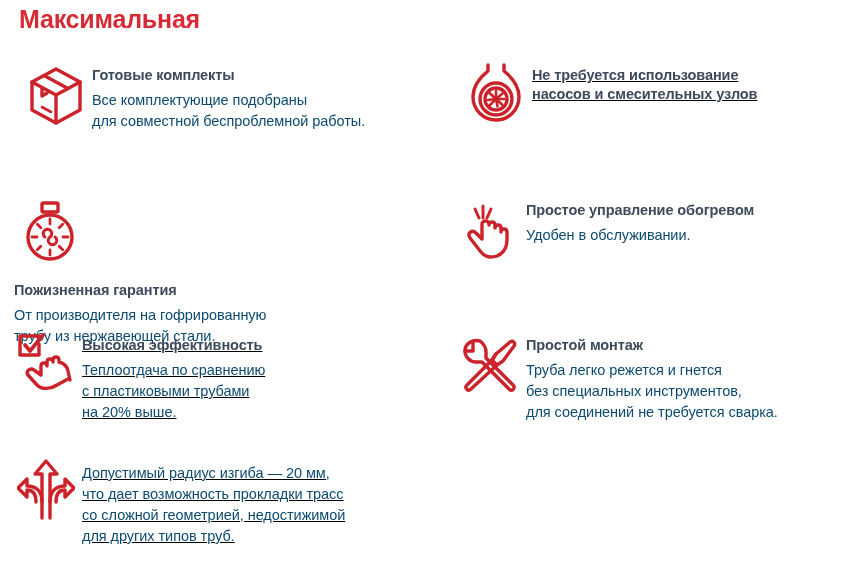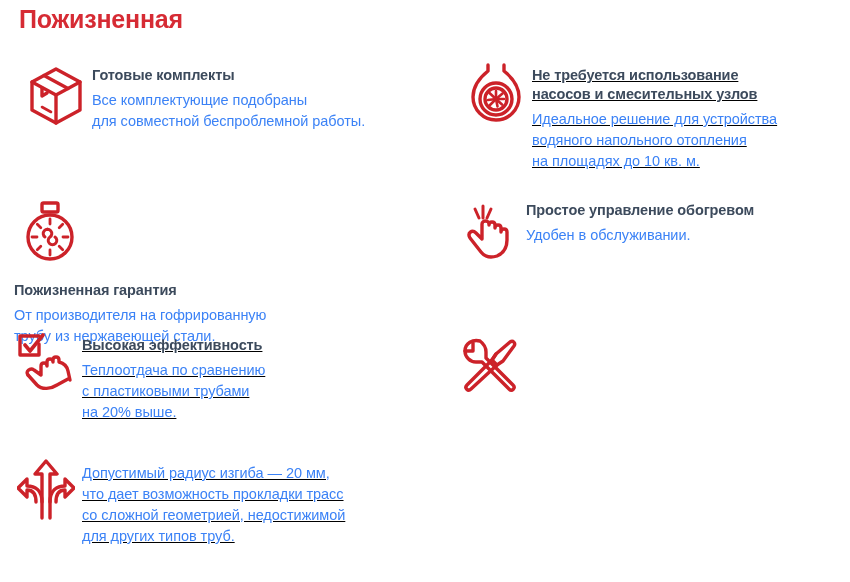--- a/index.html
+++ b/index.html
@@ -77,34 +77,34 @@
     font-size: 14.5px;
     font-weight: bold;
     color: #3c4a5c;
     line-height: 19px;
     letter-spacing: -0.1px;
   }
   .feature-desc {
     margin: 0;
     font-size: 14.5px;
     font-weight: normal;
-    color: #3b82f6;
+    color: #0c4a6e;
     line-height: 21px;
     letter-spacing: -0.05px;
     white-space: pre-line;
   }
   
   .feature.align-top .icon-wrap { margin-top: 4px; }
 </style>
 </head>
 <body>
 
 <div class="page">
 
-  <h1 class="page-title">Пожизненная</h1>
+  <h1 class="page-title">Максимальная</h1>
 
   <div class="grid">
 
     <div class="feature col-left row-1">
       <div class="icon-wrap">
         <svg width="56" height="60" viewBox="0 0 56 60" fill="none" stroke="#cc2229" stroke-width="3.4" stroke-linejoin="round" stroke-linecap="round">
           <path d="M28 3 L52 16 L52 44 L28 57 L4 44 L4 16 Z"></path>
           <path d="M4 16 L28 29 L52 16"></path>
           <path d="M28 29 L28 57"></path>
           <path d="M16 9.5 L40 22.5"></path>
@@ -133,23 +133,20 @@
             <path d="M26 40 L27.5 47.5"></path>
             <path d="M26 40 L20 46"></path>
             <path d="M26 40 L18 41"></path>
             <path d="M26 40 L19.5 34"></path>
           </g>
         </svg>
       </div>
       <div class="feature-text">
         <p class="feature-title" style="white-space:pre-line">Не требуется использование
 насосов и смесительных узлов</p>
-        <p class="feature-desc">Идеальное решение для устройства
-водяного напольного отопления
-на площадях до 10 кв. м.</p>
       </div>
     </div>
 
     <div class="feature col-left row-2">
       <div class="icon-wrap">
         <svg width="56" height="62" viewBox="0 0 56 62" fill="none" stroke="#cc2229" stroke-width="3.4" stroke-linecap="round" stroke-linejoin="round">
           <rect x="20" y="3" width="16" height="9" rx="1.6"></rect>
           <circle cx="28" cy="37" r="22"></circle>
           <g stroke-width="2.8">
             <path d="M28 19 L28 24"></path>
@@ -207,20 +204,26 @@
     <div class="feature col-left row-4">
       <div class="icon-wrap">
         <svg width="58" height="58" viewBox="0 0 58 58" fill="none" stroke="#cc2229" stroke-width="3.4" stroke-linecap="round" stroke-linejoin="round">
           <path d="M19 4 C12 2 4 6 4 14 C4 20 9 25 15 25 L21 25 L48 52 C51 55 55 51 52 48 L25 21 L25 15 C25 11 23 7 19 4 Z" fill="none"></path>
           <path d="M4 14 L12 14 L12 6"></path>
           <path d="M49 5 C52 3 55 6 53 9 L42 24 L36 28 L31 23 L35 17 Z"></path>
           <path d="M35 17 L31 23"></path>
           <path d="M31 23 L6 48 C3 51 7 55 10 52 L36 28"></path>
         </svg>
       </div>
+      <div class="feature-text">
+        <p class="feature-title">Простой монтаж</p>
+        <p class="feature-desc">Труба легко режется и гнется
+без специальных инструментов,
+для соединений не требуется сварка.</p>
+      </div>
     </div>
 
     <div class="feature col-right row-4 align-top">
       <div class="icon-wrap">
         <svg width="58" height="62" viewBox="0 0 58 62" fill="none" stroke="#cc2229" stroke-width="3.4" stroke-linecap="round" stroke-linejoin="round">
 
           <path d="M25 60 L25 16 L18 16 L29 3 L40 16 L33 16 L33 60"></path>
 
           <path d="M25 44 C25 32 18 28 10 28 L10 21 L1 30 L10 39 L10 32 C15 32 19 35 19 44"></path>
 

